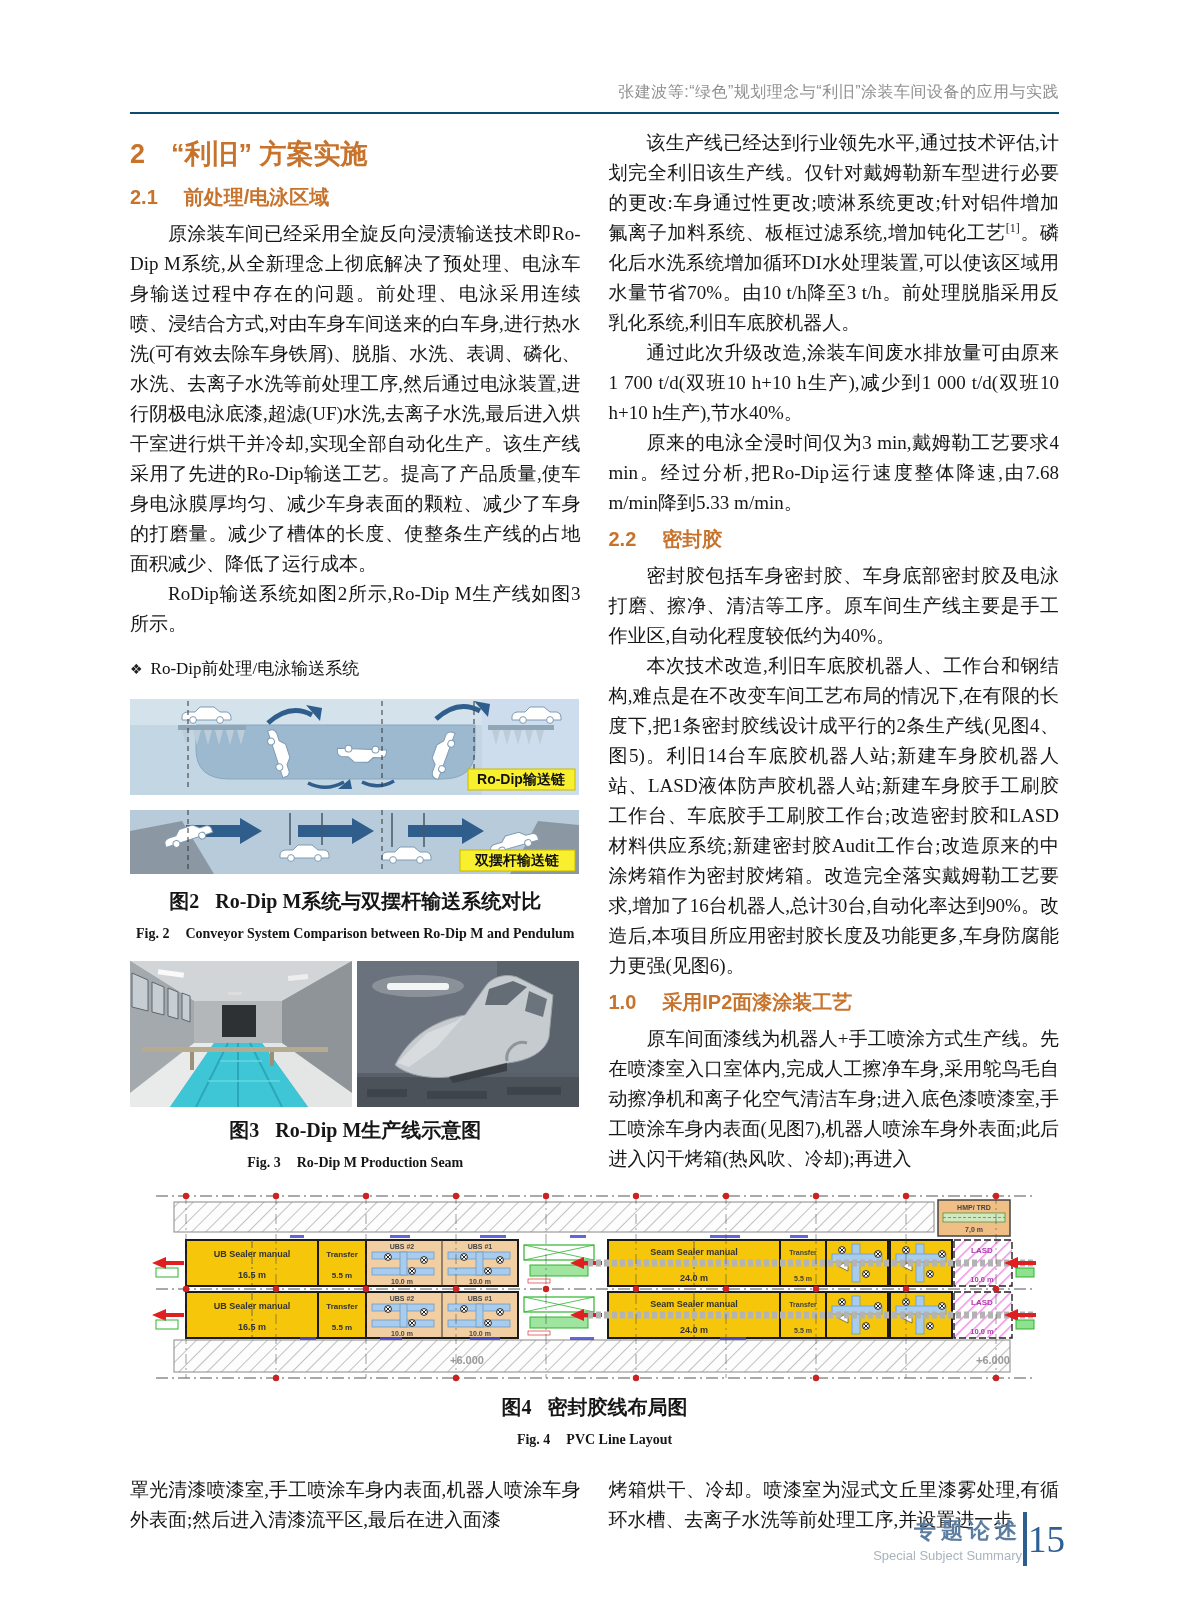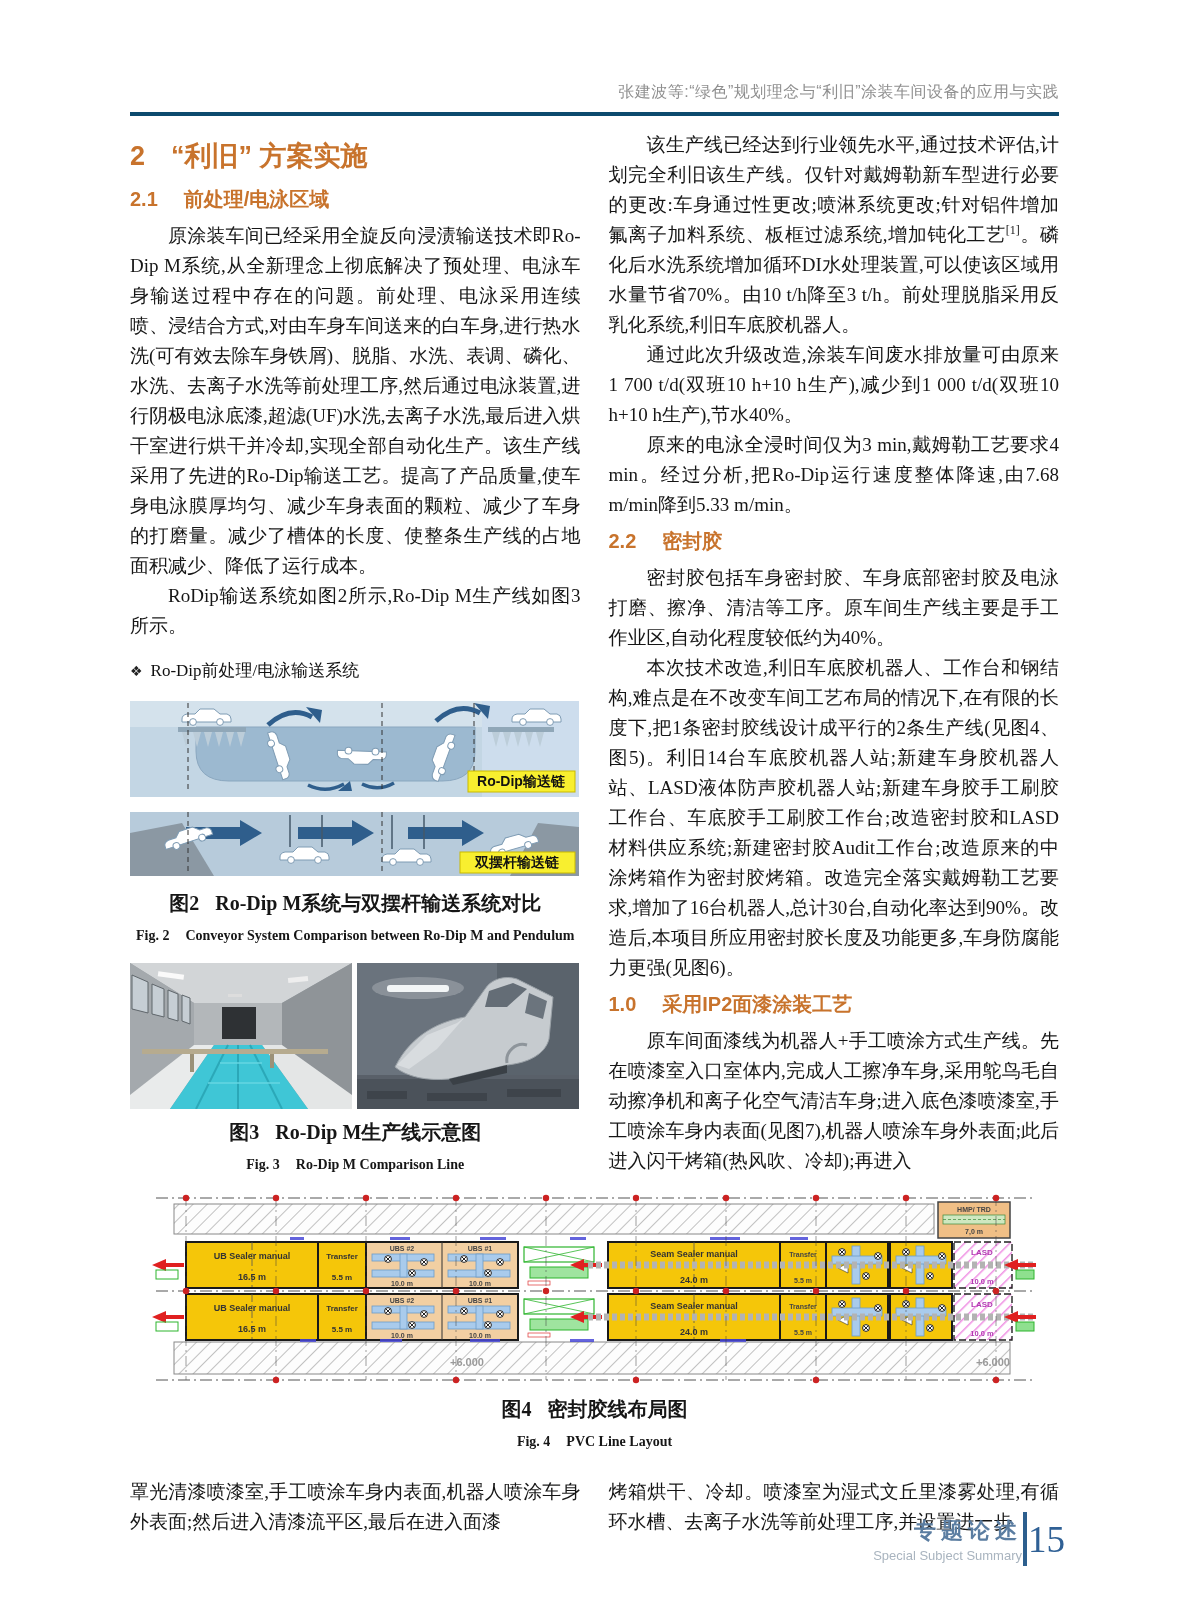--- a/index.html
+++ b/index.html
@@ -1,20 +1,20 @@
 <!DOCTYPE html>
 <html><head>
 <meta charset="utf-8">
 <style>
   html,body{margin:0;padding:0;background:#e9e9e9;}
   .page{position:relative;width:1187px;height:1600px;margin:0 auto;background:#ffffff;
         box-sizing:border-box;padding:82px 128px 0 130px;
         font-family:"Liberation Serif","DejaVu Serif",serif;color:#161616;}
   .running-head{text-align:right;font-family:"Liberation Sans","DejaVu Sans",sans-serif;
-        font-size:16px;color:#8f8f8f;padding-bottom:9px;border-bottom:4px solid #0c4a6e;letter-spacing:.5px;}
+        font-size:16px;color:#8f8f8f;padding-bottom:9px;border-bottom:2px solid #0c4a6e;letter-spacing:.5px;}
   .cols{display:flex;gap:28px;margin-top:14px;}
   .col{width:451px;}
   h2.sec{font-family:"Liberation Sans","DejaVu Sans",sans-serif;color:#c8732c;font-size:27px;
         font-weight:bold;margin:8px 0 12px 0;display:flex;gap:26px;align-items:baseline;}
   h3.sub{font-family:"Liberation Sans","DejaVu Sans",sans-serif;color:#c8732c;font-size:20px;
         font-weight:bold;margin:8px 0 8px 0;display:flex;gap:26px;align-items:baseline;}
   p.body{font-size:19px;line-height:30px;text-align:justify;margin:0 0 0 0;}
   p.ind{text-indent:2em;}
   sup.ref{font-size:12px;line-height:0;}
   .figlabel{font-size:17px;margin:18px 0 19px 0;color:#111;}
@@ -184,21 +184,21 @@
           <polygon points="40,102 70,72 100,60 108,54 80,86 52,106" fill="#dfe3e6" opacity="0.7"></polygon>
           <path d="M150,100 a16,16 0 0 1 20,-18" fill="none" stroke="#8e959b" stroke-width="3"></path>
           <polygon points="92,116 150,102 150,110 96,122" fill="#3a4046"></polygon>
         </svg>
       </div>
 
       <div class="cap cap-zh">
         <span class="capnum">图3</span><span>Ro-Dip M生产线示意图</span>
       </div>
       <div class="cap cap-en">
-        <span class="capnum">Fig. 3</span><span>Ro-Dip M Comparison Line</span>
+        <span class="capnum">Fig. 3</span><span>Ro-Dip M Production Seam</span>
       </div>
     </div>
 
     <div class="col">
       <p class="body ind">
         <span>该生产线已经达到行业领先水平,通过技术评估,计划完全利旧该生产线。仅针对戴姆勒新车型进行必要的更改:车身通过性更改;喷淋系统更改;针对铝件增加氟离子加料系统、板框过滤系统,增加钝化工艺</span><sup class="ref">[1]</sup><span>。磷化后水洗系统增加循环DI水处理装置,可以使该区域用水量节省70%。由10 t/h降至3 t/h。前处理脱脂采用反乳化系统,利旧车底胶机器人。</span>
       </p>
       <p class="body ind">通过此次升级改造,涂装车间废水排放量可由原来1 700 t/d(双班10 h+10 h生产),减少到1 000 t/d(双班10 h+10 h生产),节水40%。</p>
       <p class="body ind">原来的电泳全浸时间仅为3 min,戴姆勒工艺要求4 min。经过分析,把Ro-Dip运行速度整体降速,由7.68 m/min降到5.33 m/min。</p>
 

